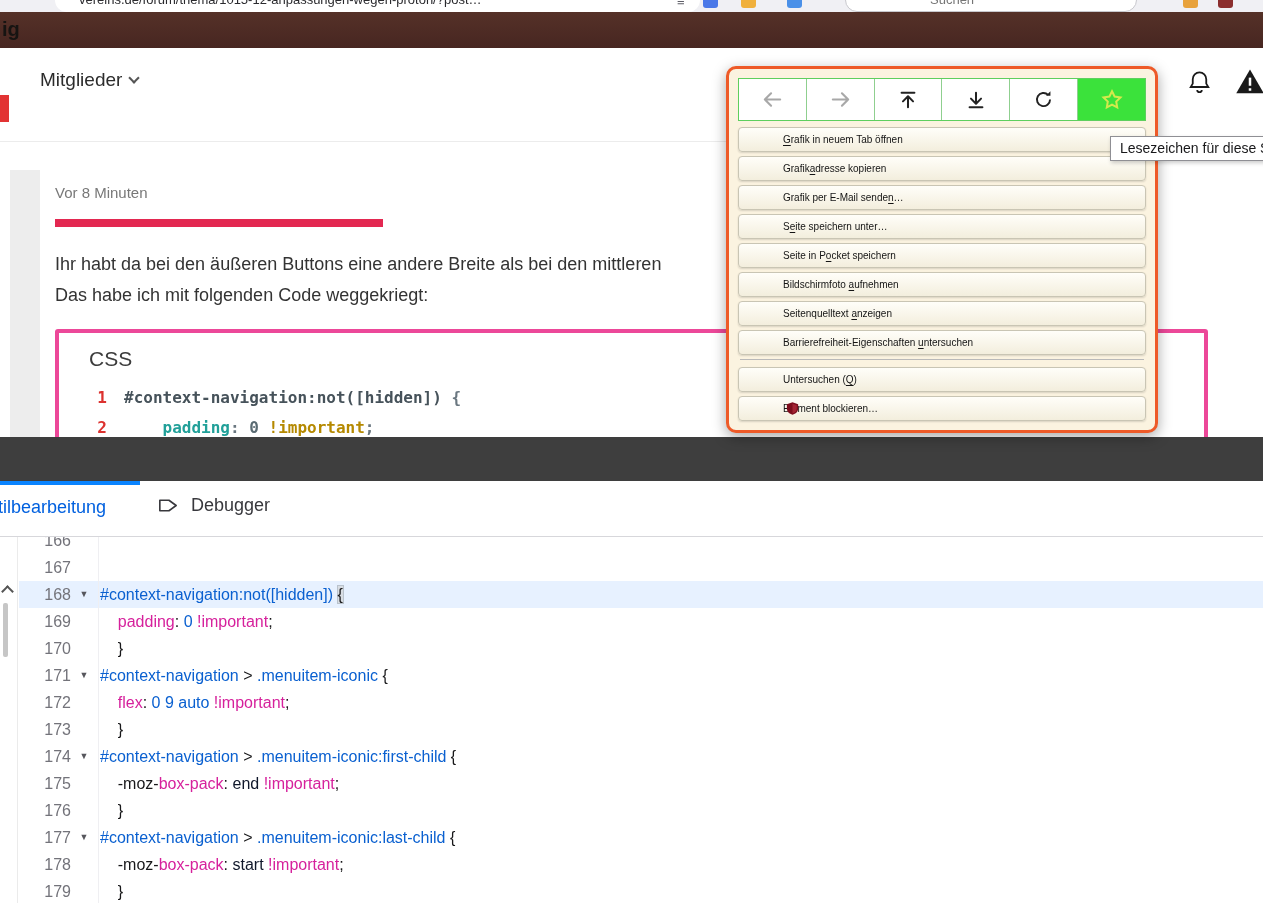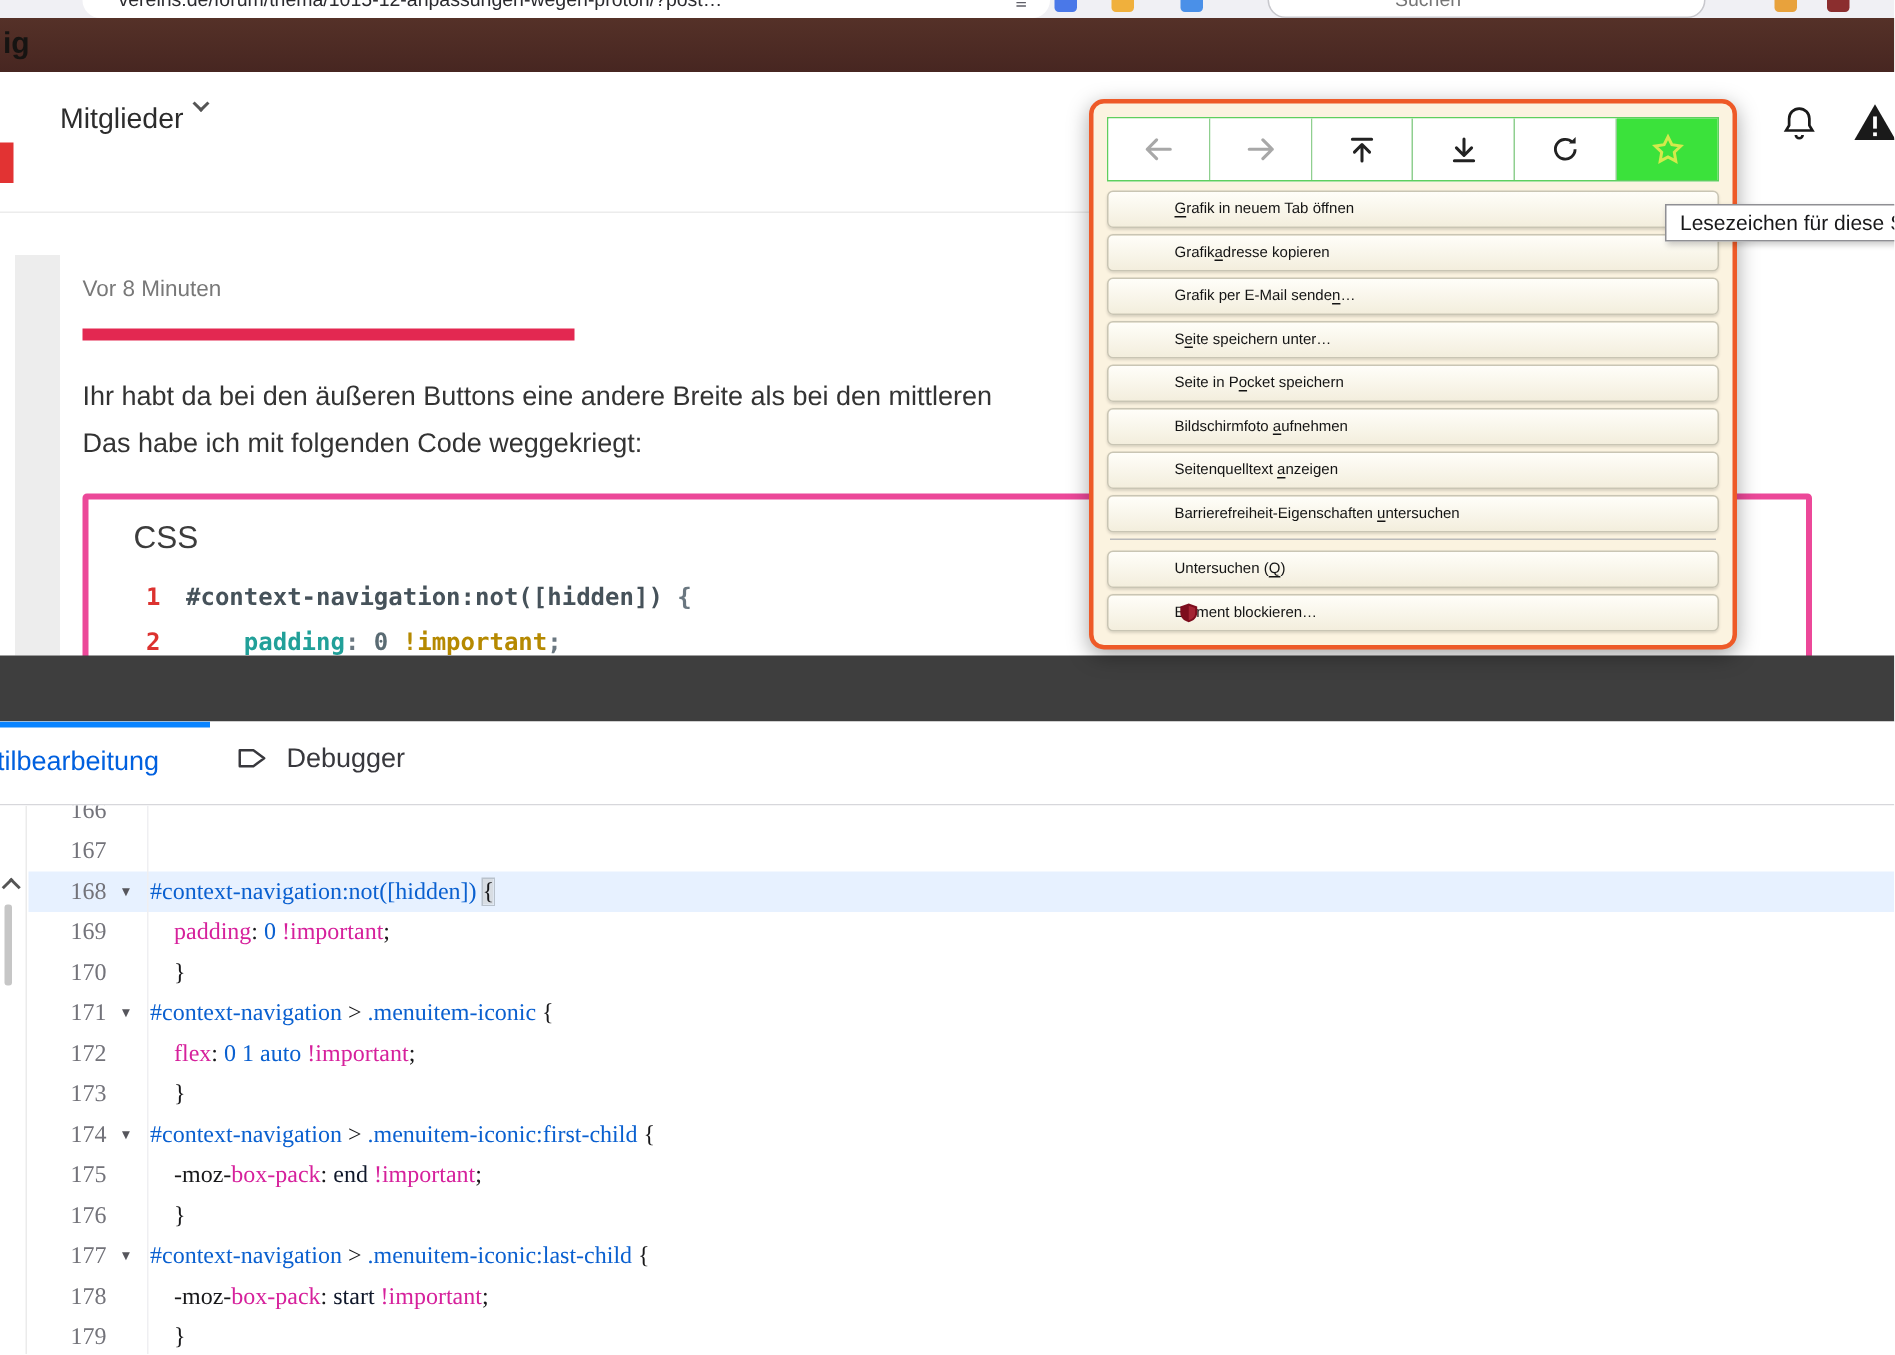--- a/index.html
+++ b/index.html
@@ -14,21 +14,21 @@
   .ext{position:absolute;top:-7px;width:15px;height:15px;border-radius:3px}
   .searchpill{position:absolute;left:845px;top:-12px;width:292px;height:24px;background:#fff;border:1px solid #c8c8cd;border-radius:12px;font-size:13px;line-height:22px;color:#757575;padding-left:84px}
   .tb-ic{position:absolute;top:-7px;width:15px;height:15px;border-radius:3px}
 
   
   .banner{position:absolute;left:0;top:12px;width:1263px;height:36px;background:linear-gradient(#553128,#472621);z-index:2}
   .banner-text{position:absolute;left:2px;top:6px;font-size:20px;color:#161412;font-weight:bold}
 
   
   .site-header{position:absolute;left:0;top:48px;width:1263px;height:94px;background:#fff;border-bottom:1px solid #ececec;z-index:2}
-  .mitglieder{position:absolute;left:40px;top:21px;font-size:19px;color:#2c2c2c;display:flex;align-items:flex-start;gap:8px;cursor:default}
+  .mitglieder{position:absolute;left:40px;top:21px;font-size:19px;color:#2c2c2c;display:flex;align-items:center;gap:8px;cursor:default}
   .caret-down{width:8px;height:8px;border-right:2px solid #555;border-bottom:2px solid #555;transform:rotate(45deg);margin-top:-4px}
   .bell{position:absolute;left:1186px;top:21px}
   .warn{position:absolute;left:1234px;top:19px}
   .red-marker{position:absolute;left:0;top:95px;width:9px;height:27px;background:#e23333;z-index:2}
 
   
   .avatar-strip{position:absolute;left:10px;top:170px;width:30px;height:267px;background:#ededed;z-index:1}
   .timestamp{position:absolute;left:55px;top:184px;font-size:15px;color:#787878;z-index:1}
   .unread-bar{position:absolute;left:55px;top:219px;width:328px;height:8px;background:#e32851;z-index:1}
   .para1{position:absolute;left:55px;top:254px;font-size:18px;color:#333;white-space:nowrap;z-index:1}
@@ -48,21 +48,21 @@
   
   .dark-bar{position:absolute;left:0;top:437px;width:1263px;height:44px;background:#3e3e3e;z-index:6}
 
   
   .dt-tabs{position:absolute;left:0;top:481px;width:1263px;height:56px;background:#fff;border-bottom:1px solid #d7d7db;z-index:7;overflow:hidden}
   .dt-indicator{position:absolute;left:0;top:0;width:140px;height:4px;background:#0a84ff}
   .dt-tab1{position:absolute;left:-14px;top:16px;font-size:18px;color:#0060df;white-space:nowrap;cursor:default}
   .dt-tab2{position:absolute;left:156px;top:13px;display:flex;align-items:center;gap:12px;font-size:18px;color:#38383d;cursor:default}
 
   
-  .editor{position:absolute;left:0;top:537px;width:1263px;height:366px;background:#fff;overflow:hidden;font-family:Liberation Serif, serif;font-size:16px;z-index:7}
+  .editor{position:absolute;left:0;top:537px;width:1263px;height:366px;background:#fff;overflow:hidden;font-family:Liberation Sans, sans-serif;font-size:16px;z-index:7}
   .ed-left{position:absolute;left:0;top:0;width:18px;height:100%;background:#fff;border-right:1px solid #ebebeb;z-index:3}
   .ed-up{position:absolute;left:3px;top:50px;width:9px;height:9px;border-left:2px solid #555;border-top:2px solid #555;transform:rotate(45deg)}
   .ed-thumb{position:absolute;left:3px;top:66px;width:5px;height:54px;background:#c6c6c6;border-radius:2px}
   .ed-gutter-line{position:absolute;left:98px;top:0;bottom:0;width:1px;background:#efeff2;z-index:2}
   #editor-lines{position:absolute;left:19px;top:-10px;right:0;z-index:1}
   .ed-row{display:flex;height:27px;line-height:27px}
   .ed-row.active{background:#e7f1ff}
   .ed-num{width:52px;text-align:right;color:#73737a;flex:0 0 auto}
   .ed-fold{width:26px;text-align:center;font-size:9px;color:#56565c;flex:0 0 auto;line-height:27px}
   .ed-code{white-space:pre;padding-left:3px}
@@ -204,21 +204,21 @@
           <span class="ed-code"><span class="tk-p">    }</span></span>
         </div>
         <div class="ed-row">
           <span class="ed-num">171</span>
           <span class="ed-fold">▼</span>
           <span class="ed-code"><span class="tk-b">#context-navigation</span><span class="tk-p"> &gt; </span><span class="tk-b">.menuitem-iconic</span><span class="tk-p"> {</span></span>
         </div>
         <div class="ed-row">
           <span class="ed-num">172</span>
           <span class="ed-fold"></span>
-          <span class="ed-code"><span class="tk-p">    </span><span class="tk-m">flex</span><span class="tk-p">: </span><span class="tk-b">0 1 auto</span><span class="tk-p"> </span><span class="tk-m">!important</span><span class="tk-p">;</span></span>
+          <span class="ed-code"><span class="tk-p">    </span><span class="tk-m">flex</span><span class="tk-p">: </span><span class="tk-b">0 9 auto</span><span class="tk-p"> </span><span class="tk-m">!important</span><span class="tk-p">;</span></span>
         </div>
         <div class="ed-row">
           <span class="ed-num">173</span>
           <span class="ed-fold"></span>
           <span class="ed-code"><span class="tk-p">    }</span></span>
         </div>
         <div class="ed-row">
           <span class="ed-num">174</span>
           <span class="ed-fold">▼</span>
           <span class="ed-code"><span class="tk-b">#context-navigation</span><span class="tk-p"> &gt; </span><span class="tk-b">.menuitem-iconic:first-child</span><span class="tk-p"> {</span></span>

